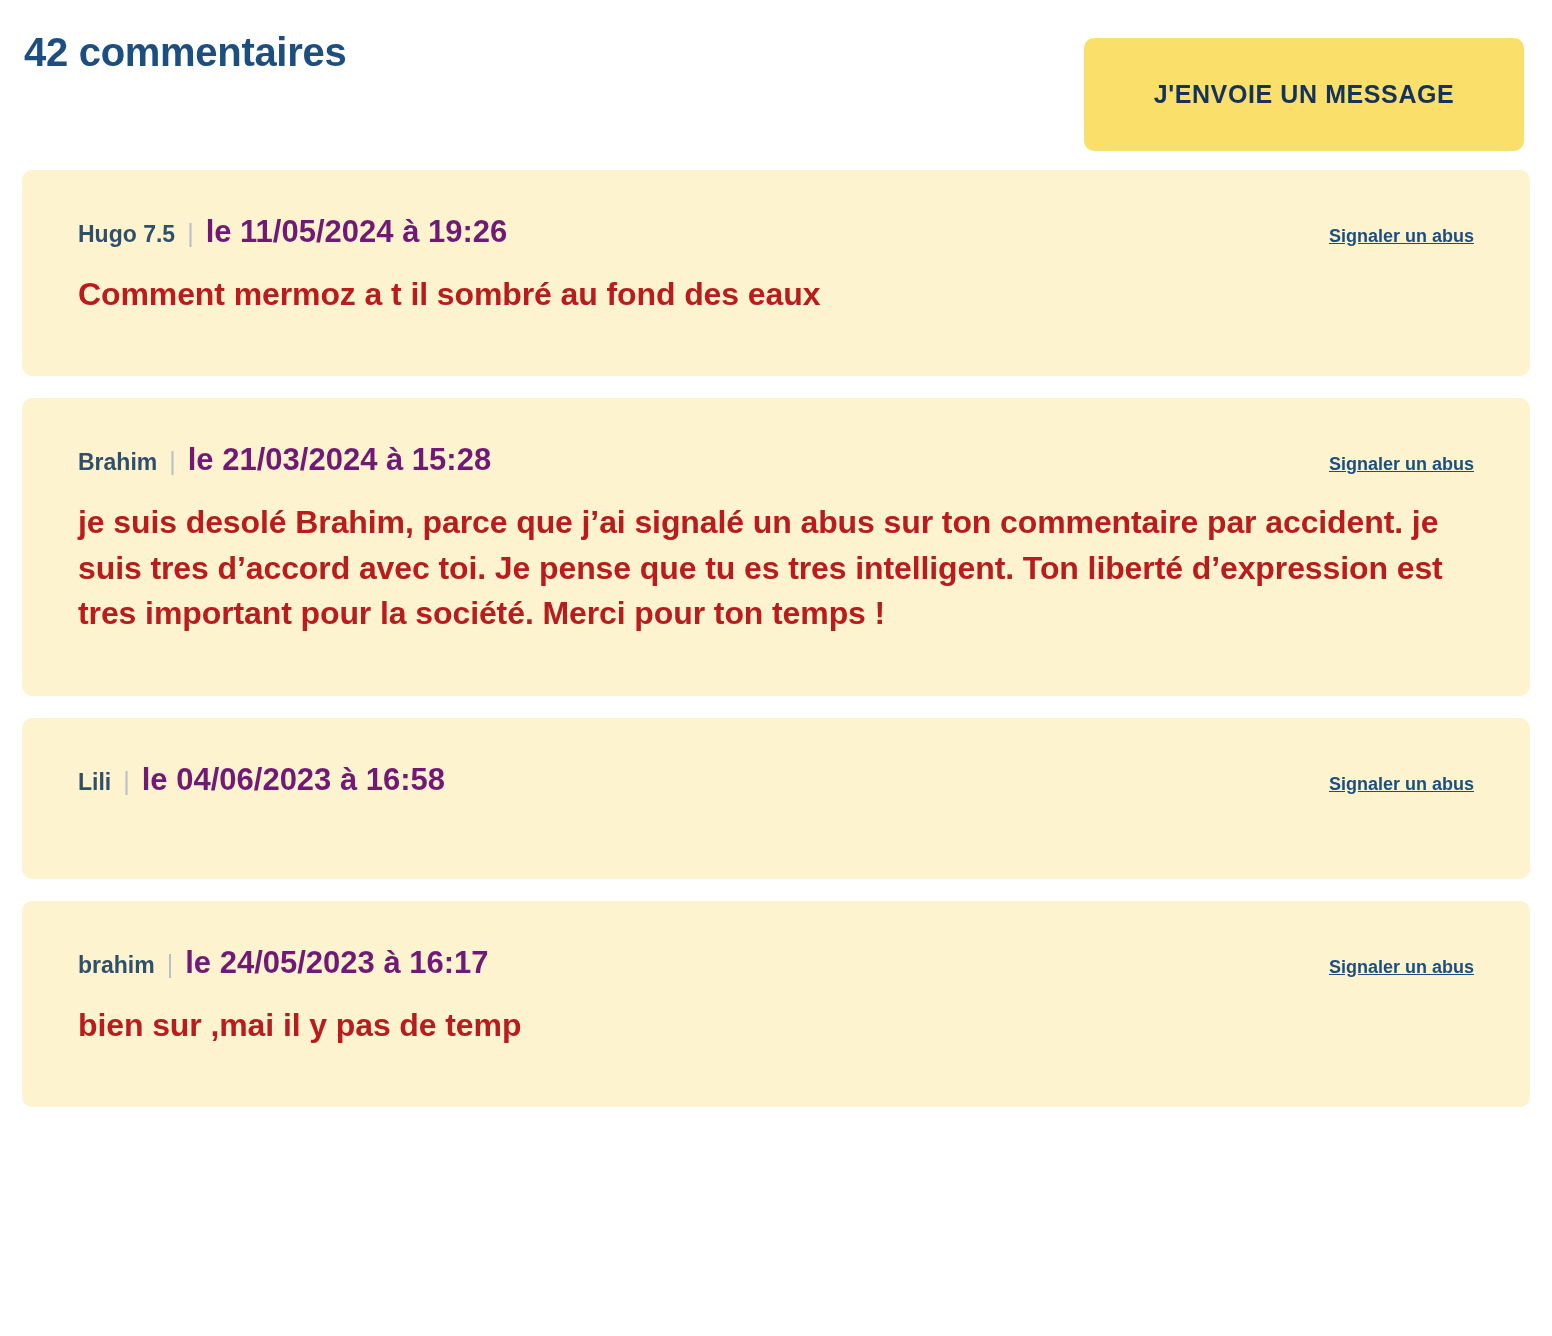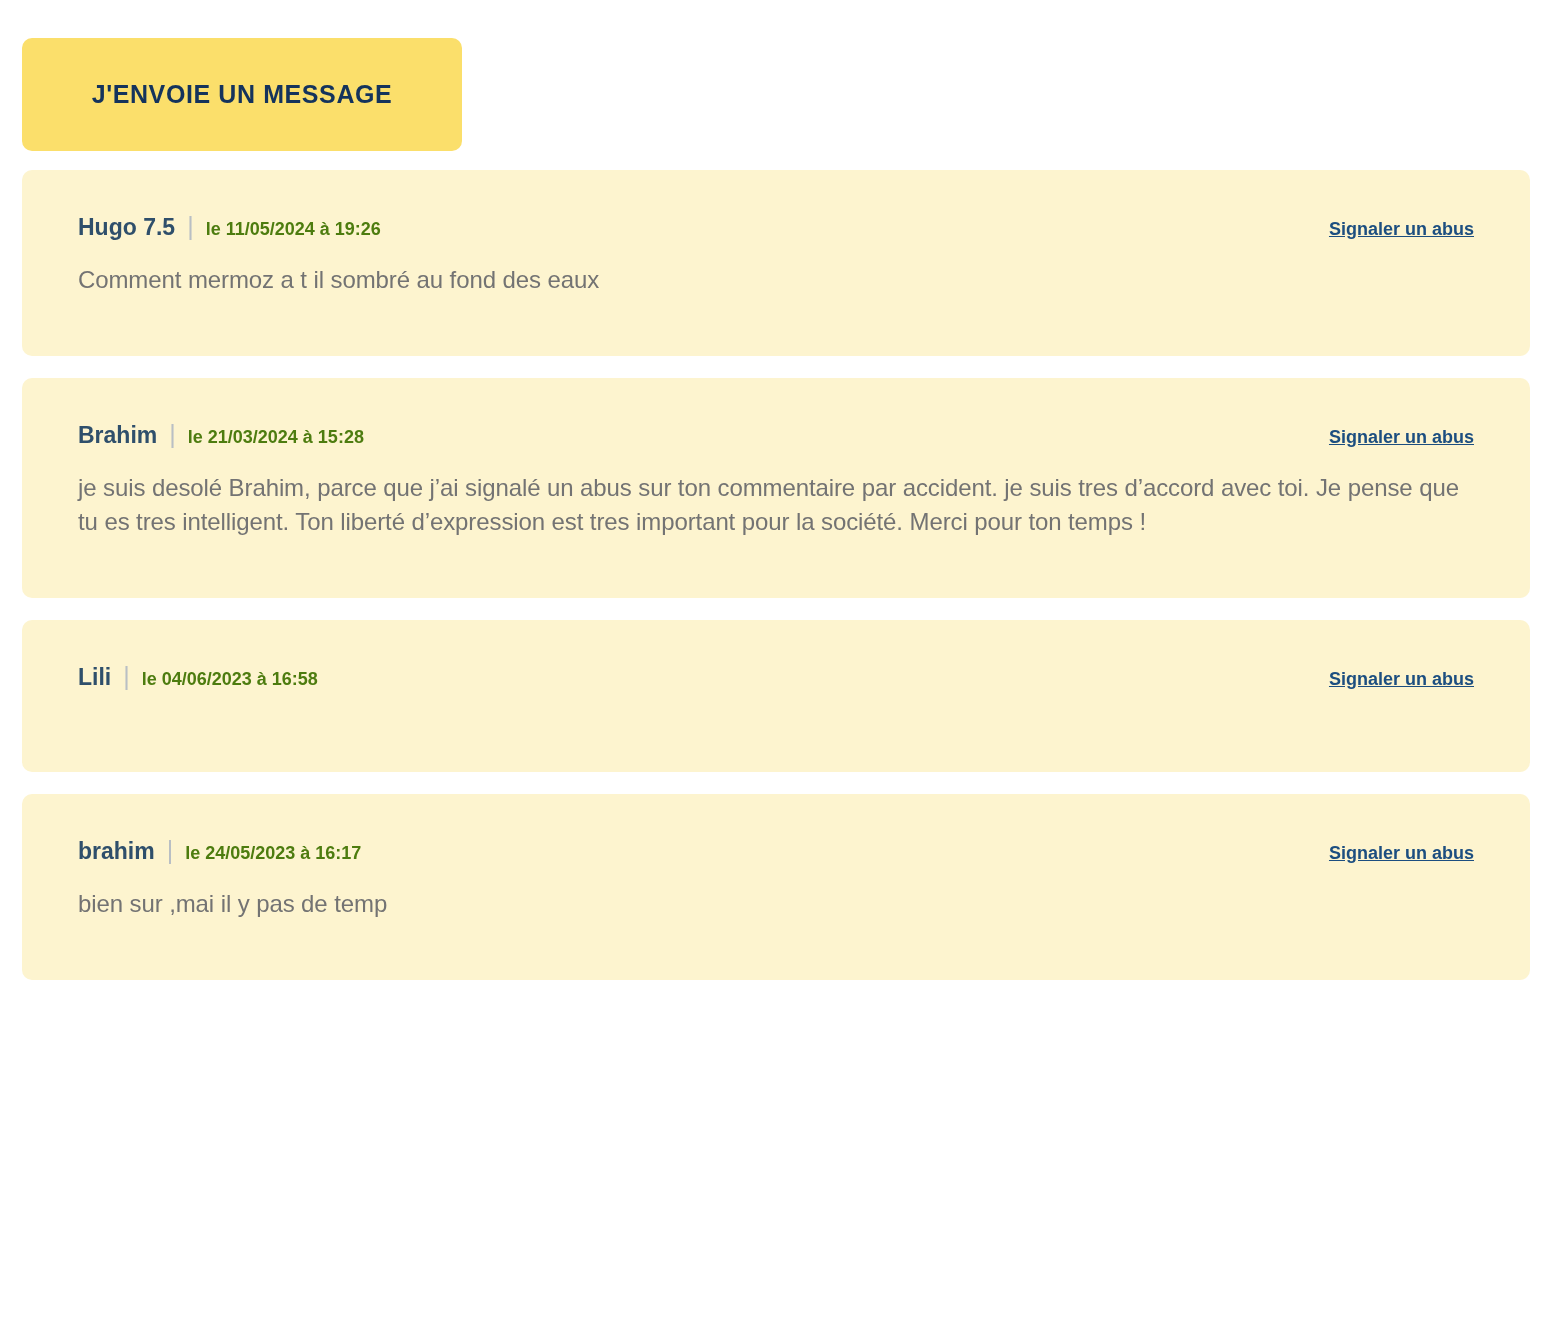--- a/index.html
+++ b/index.html
@@ -91,46 +91,47 @@
     font-size: 23px;
   }
   .meta-sep {
     color: #b9bfc4;
     margin: 0 12px;
     font-weight: 400;
     font-size: 25px;
     line-height: 1;
   }
   .date {
-    color: #4d7c0f;
+    color: #701a75;
     font-weight: 700;
-    font-size: 18px;
+    font-size: 31px;
   }
   .report-abuse {
     color: #1c4e80;
     font-size: 18px;
     font-weight: 700;
     text-decoration: underline;
     cursor: pointer;
     white-space: nowrap;
   }
   .comment-body {
-    font-size: 24px;
-    font-weight: 400;
+    font-size: 32px;
+    font-weight: 700;
     line-height: 1.42;
-    color: #737373;
+    color: #b91c1c;
     letter-spacing: -0.1px;
   }
 </style>
 </head>
 <body>
 
 <div class="page">
 
   <div class="comments-header">
+    <h1 class="comments-title">42 commentaires</h1>
     <button class="send-message-button">J'ENVOIE UN MESSAGE</button>
   </div>
 
   <div class="comment-list">
 
     <div class="comment">
       <div class="comment-meta">
         <div class="meta-left">
           <span class="author">Hugo 7.5</span>
           <span class="meta-sep">|</span>

